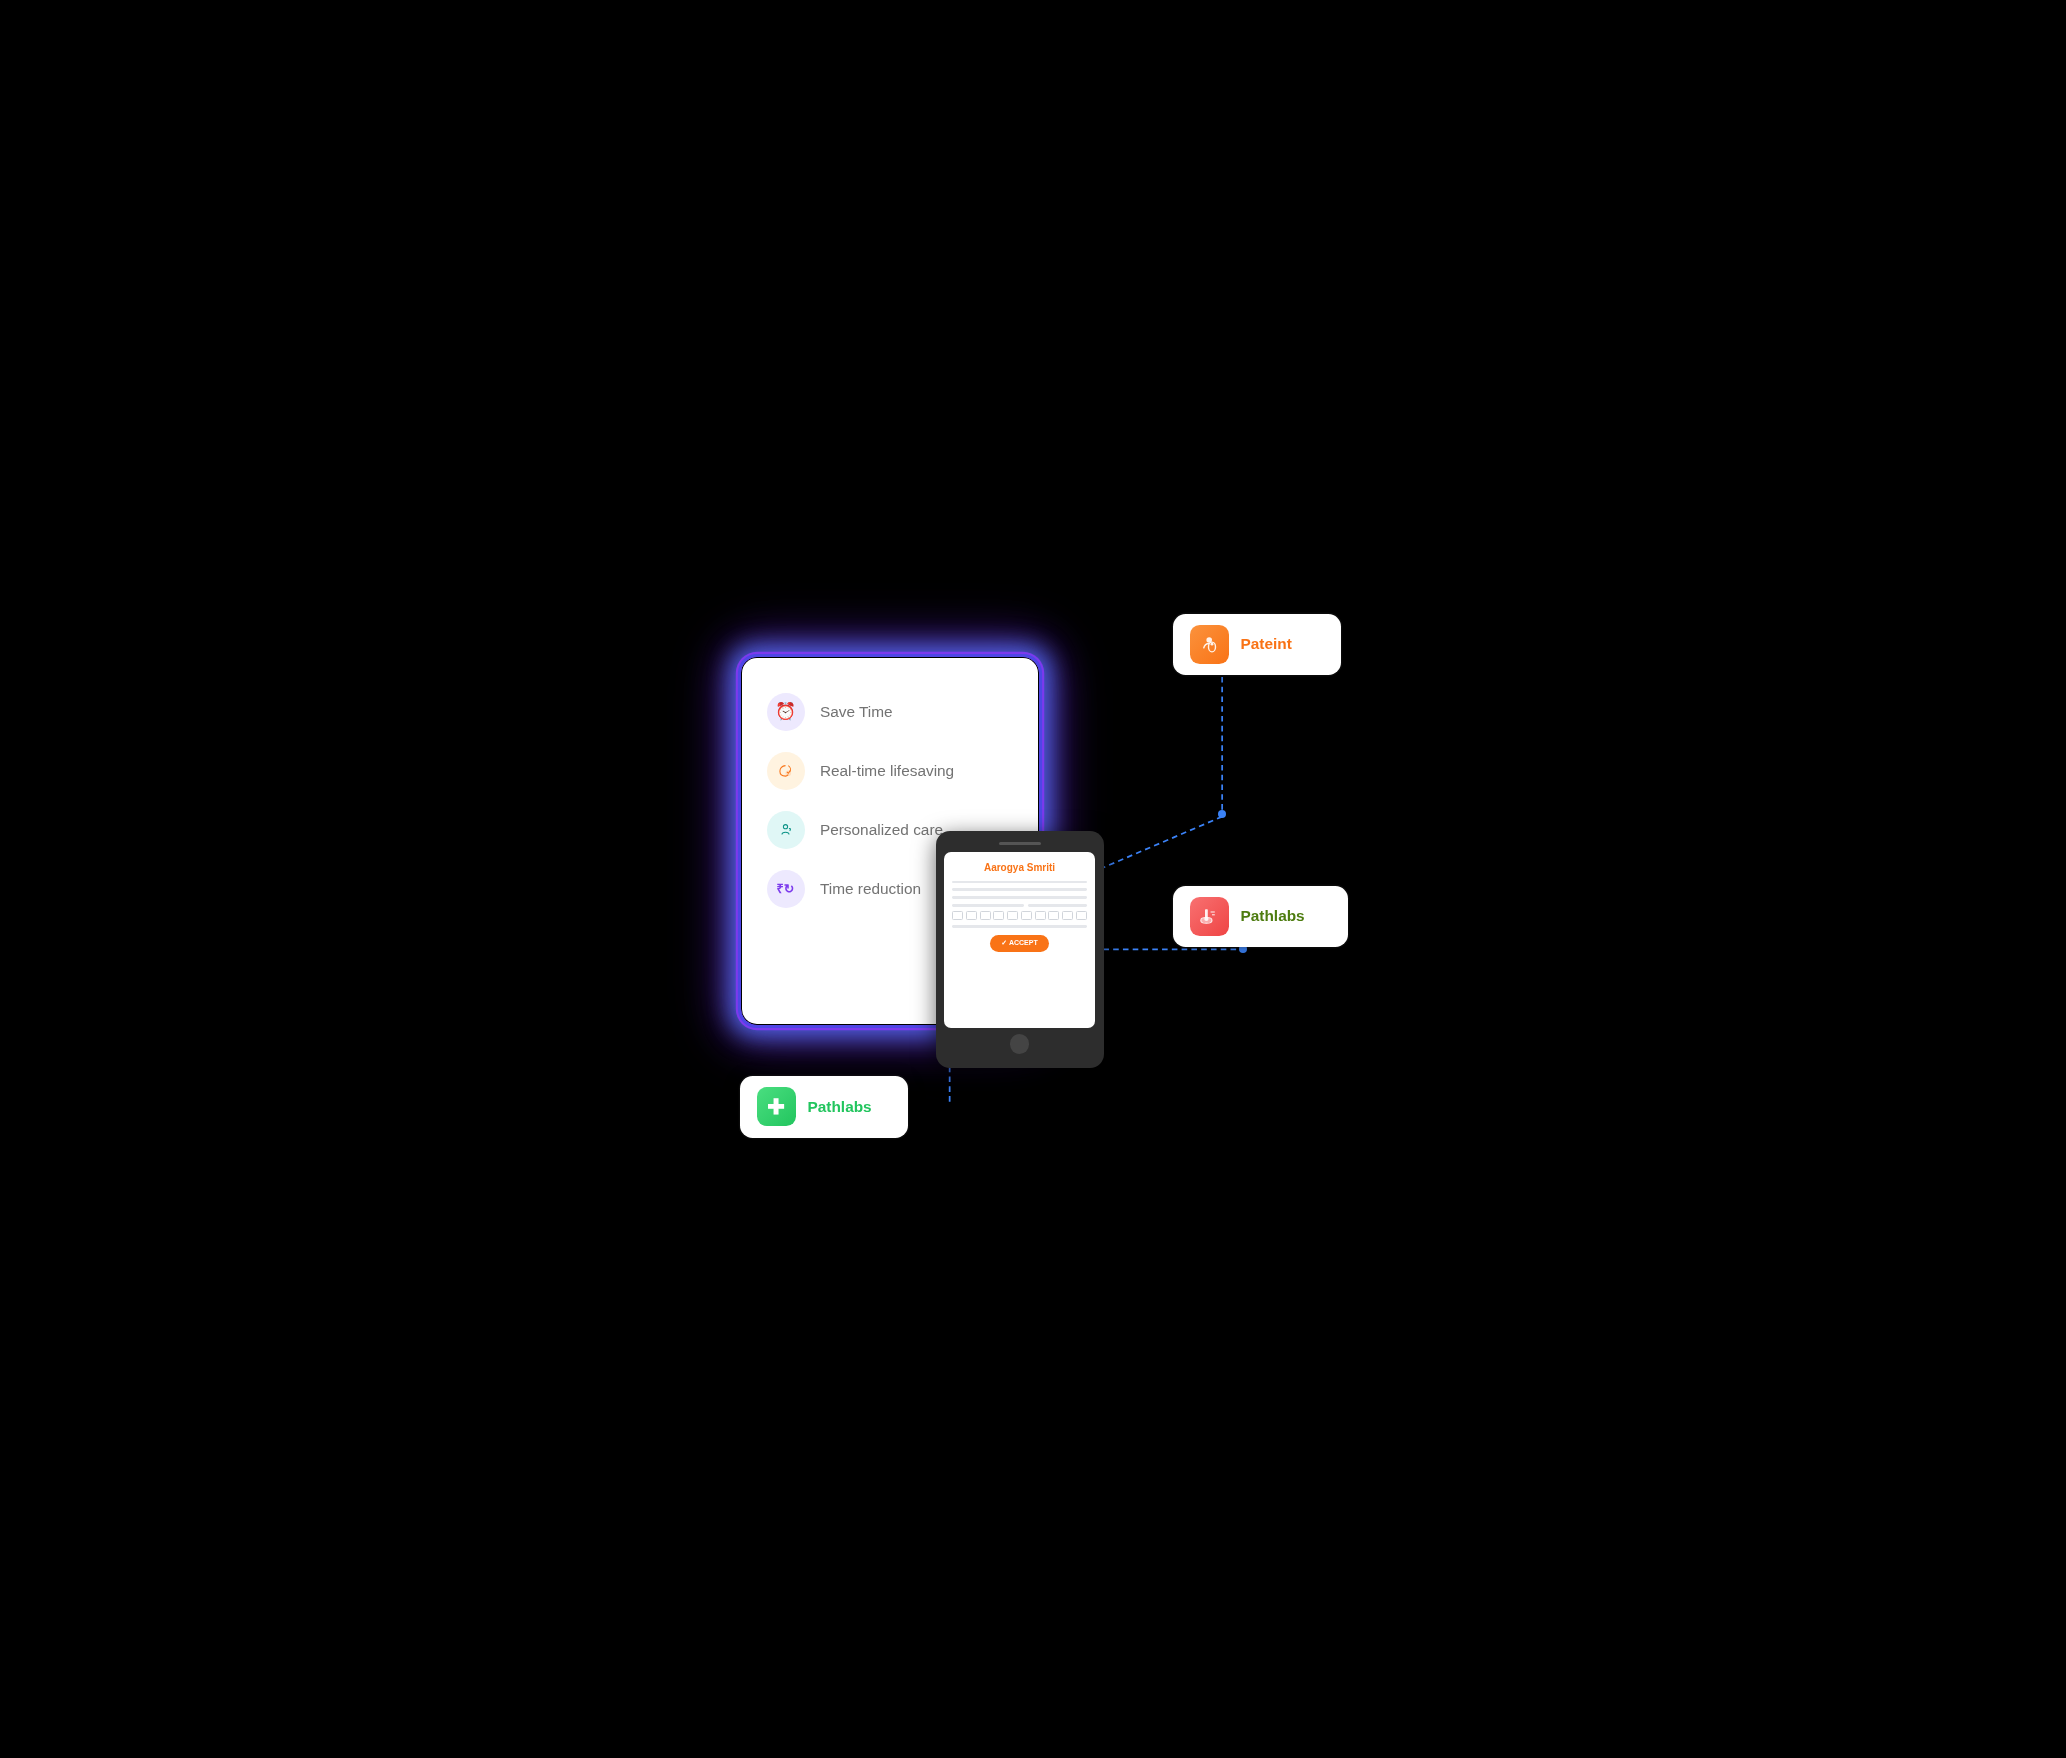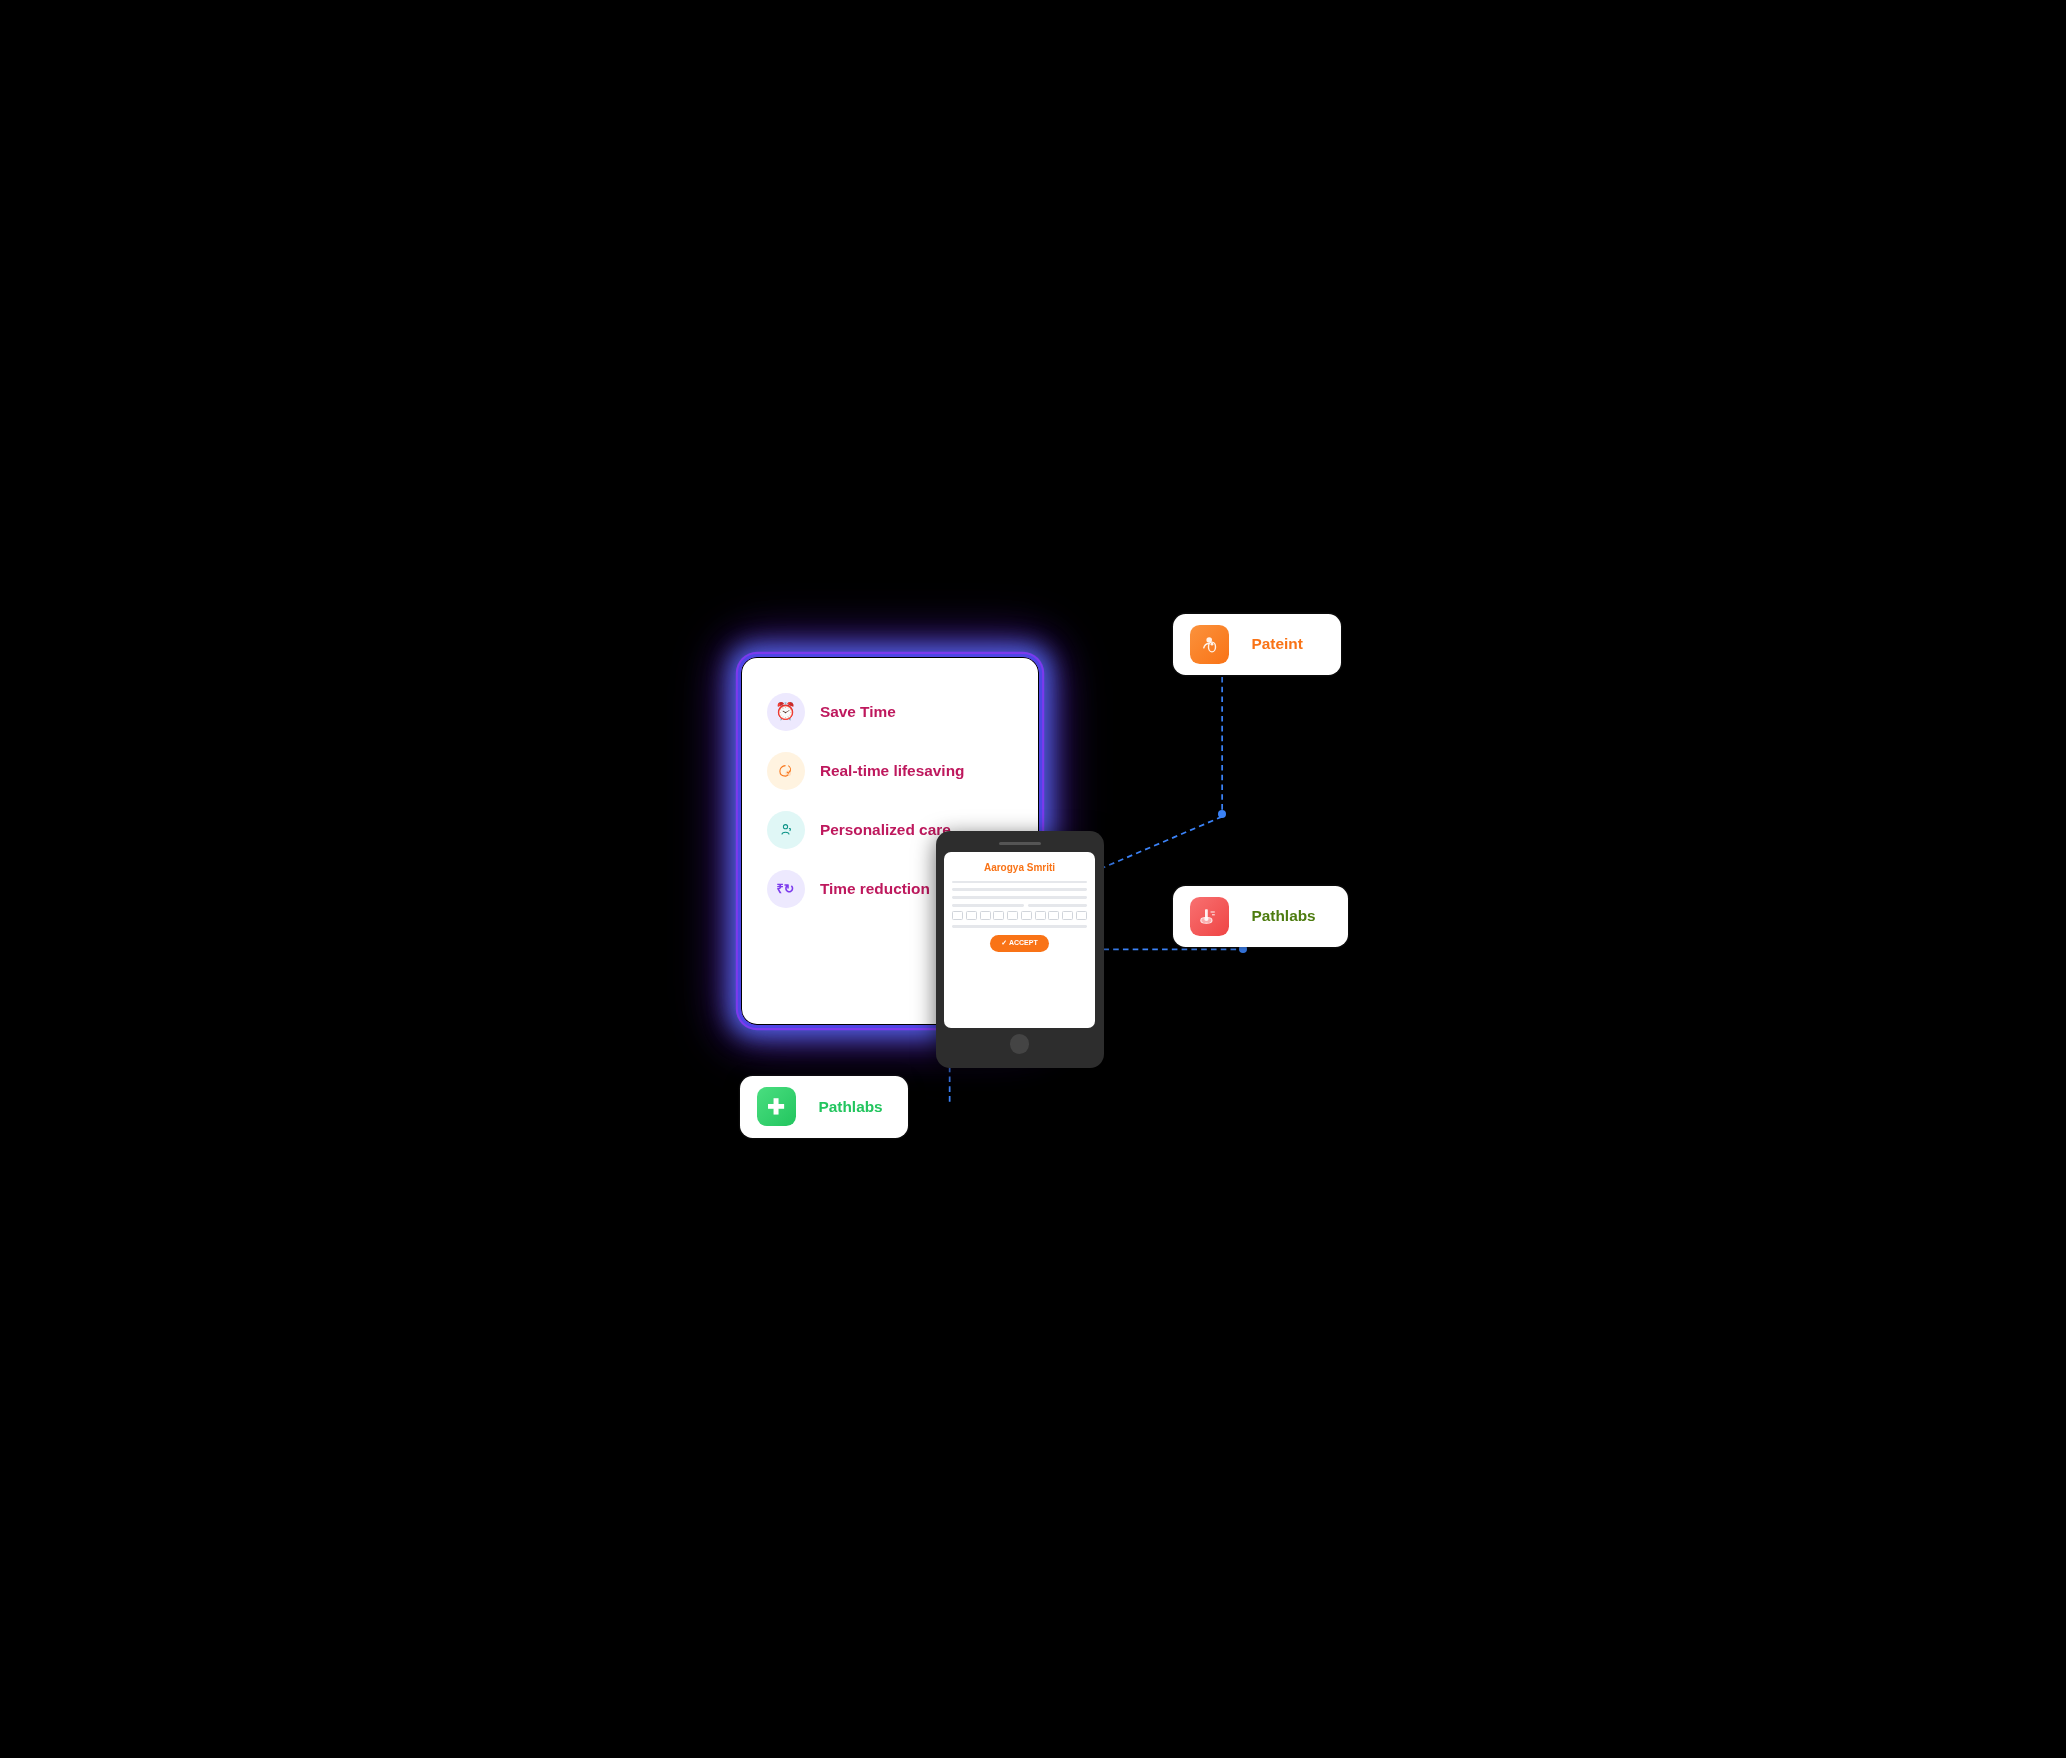--- a/index.html
+++ b/index.html
@@ -64,22 +64,22 @@
       flex-shrink: 0;
     }
 
     .icon-purple { background: #ede9fe; color: #7c3aed; }
     .icon-orange { background: #fff3e0; color: #f97316; }
     .icon-teal   { background: #e0f7f6; color: #0d9488; }
     .icon-violet { background: #ede9fe; color: #7c3aed; }
 
     .feature-label {
       font-size: 15.4px;
-      font-weight: 700;
-      color: #be185d;
+      font-weight: 400;
+      color: #737373;
     }
 
     
     .tablet {
       position: absolute;
       left: 217px;
       top: 217px;
       width: 168px;
       height: 237px;
       background: #2d2d2d;
@@ -170,21 +170,21 @@
     }
 
     
     .card {
       position: absolute;
       background: #fff;
       border-radius: 12.6px;
       padding: 11.2px 17px;
       display: flex;
       align-items: center;
-      gap: 23px;
+      gap: 12px;
       box-shadow: 0 2.8px 17px rgba(0,0,0,0.3), 0 0 0 1.4px rgba(80,80,80,0.15);
       z-index: 30;
     }
 
     .card-icon {
       width: 39px;
       height: 39px;
       border-radius: 9.8px;
       display: flex;
       align-items: center;

